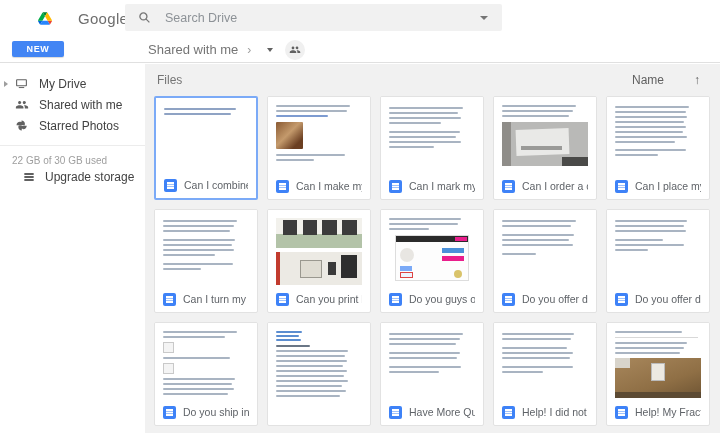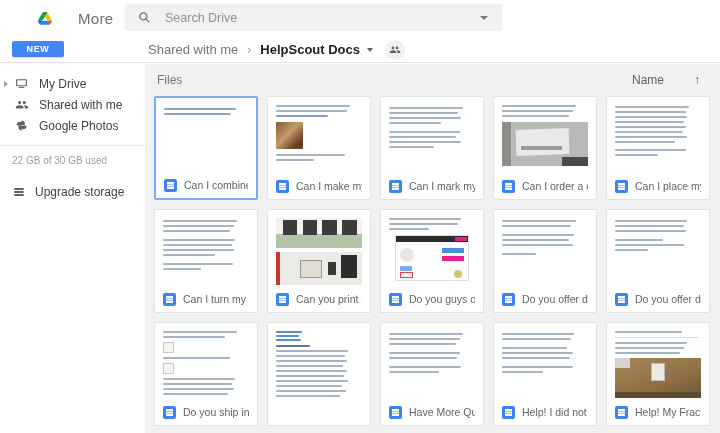--- a/index.html
+++ b/index.html
@@ -38,21 +38,21 @@
   
   .sidebar { position:absolute; left:0; top:64px; bottom:0; width:145px; background:#fff; z-index:2; }
   .side-item { display:flex; align-items:center; height:21px; padding-left:15px;
     font-size:12px; color:#424242; cursor:pointer; position:relative; }
   .side-item:first-child { margin-top:9px; }
   .side-item .expand { position:absolute; left:4px; width:0; height:0;
     border-top:3px solid transparent; border-bottom:3px solid transparent; border-left:4px solid #9e9e9e; }
   .side-item .icon { width:14px; height:14px; margin-right:10px; display:flex; align-items:center; flex:none; }
   .side-divider { height:1px; background:#ececec; margin:9px 0 0; }
   .storage-text { padding-left:12px; font-size:10px; color:#9e9e9e; margin-top:9px; }
-  .upgrade-row { margin-top:15px; padding-left:12px; }
+  .upgrade-row { padding-left:22px; }
   .upgrade-row .icon { margin-right:9px; }
 
   
   .content { position:absolute; left:145px; top:64px; right:0; bottom:0; background:#f1f1f1; overflow:hidden; }
   .content-head { height:32px; display:flex; align-items:center; padding:0 20px 0 12px;
     font-size:12px; color:#757575; }
   .sort { margin-left:auto; display:flex; align-items:center; cursor:pointer; color:#616161; }
   .sort .arrow { margin-left:30px; font-size:12px; color:#616161; }
 
   .grid { display:grid; grid-template-columns:repeat(5,104px); grid-auto-rows:104px; gap:9px; padding:0 9px; }
@@ -74,39 +74,38 @@
   <span class="logo">
     <svg viewBox="0 0 87.3 78" width="14" height="13" aria-hidden="true">
       <path fill="#0066da" d="M6.6 66.85l3.85 6.65c.8 1.4 1.95 2.5 3.3 3.3l13.75-23.8H0c0 1.55.4 3.1 1.2 4.5z"></path>
       <path fill="#00ac47" d="M43.65 25L29.9 1.2c-1.35.8-2.5 1.9-3.3 3.3L1.2 48.5C.4 49.9 0 51.45 0 53h27.5z"></path>
       <path fill="#ea4335" d="M73.55 76.8c1.35-.8 2.5-1.9 3.3-3.3l1.6-2.75L86.1 57.5c.8-1.4 1.2-2.95 1.2-4.5H59.8l5.85 11.5z"></path>
       <path fill="#00832d" d="M43.65 25L57.4 1.2C56.05.4 54.5 0 52.9 0H34.4c-1.6 0-3.15.45-4.5 1.2z"></path>
       <path fill="#2684fc" d="M59.8 53H27.5L13.75 76.8c1.35.8 2.9 1.2 4.5 1.2h50.8c1.6 0 3.15-.45 4.5-1.2z"></path>
       <path fill="#ffba00" d="M73.4 26.5l-12.7-22c-.8-1.4-1.95-2.5-3.3-3.3L43.65 25l16.15 28h27.45c0-1.55-.4-3.1-1.2-4.5z"></path>
     </svg>
   </span>
-  <span class="app-title">More</span>
+  <span class="app-title">Google</span>
   <div class="searchbar">
     <span class="sicon">
       <svg viewBox="0 0 24 24" width="13" height="13" fill="none" stroke="#757575" stroke-width="2.4">
         <circle cx="10" cy="10" r="6.5"></circle>
           <path d="M15 15l6 6"></path>
         </svg>
     </span>
     <input placeholder="Search Drive" style="">
     <span class="caret-down"></span>
   </div>
 </header>
 
 <div class="subbar">
   <button class="new-btn">NEW</button>
   <nav class="breadcrumb">
     <span class="bc-parent">Shared with me</span>
     <span class="bc-sep">›</span>
-    <span class="bc-current">HelpScout Docs</span>
     <span class="bc-caret"></span>
     <span class="share-btn">
       <svg viewBox="0 0 24 24" width="12" height="12" fill="#616161">
         <path d="M8 10.5c1.5 0 2.7-1.2 2.7-2.7S9.5 5 8 5 5.3 6.2 5.3 7.8 6.5 10.5 8 10.5zm8 0c1.5 0 2.7-1.2 2.7-2.7S17.5 5 16 5s-2.7 1.2-2.7 2.7 1.2 2.8 2.7 2.8zM8 12.5c-2.2 0-6.5 1.1-6.5 3.3V18h13v-2.2c0-2.2-4.3-3.3-6.5-3.3zm8 0c-.3 0-.6 0-1 .1 1.1.8 1.8 1.8 1.8 3.2V18h5.7v-2.2c0-2.2-4.3-3.3-6.5-3.3z"></path>
         </svg>
     </span>
   </nav>
 </div>
 
 <aside class="sidebar">
@@ -128,21 +127,21 @@
           </svg>
         </span>
         <span>Shared with me</span>
       </div>
       <div class="side-item">
         <span class="icon">
           <svg viewBox="0 0 24 24" width="13" height="13" fill="#616161">
             <path d="M12 11.5H2.8c0-3.6 2.8-6.3 6.1-6.3 1.7 0 3.1.8 3.1.8v5.5zm.5.5v9.2c-3.6 0-6.3-2.8-6.3-6.1 0-1.7.8-3.1.8-3.1H12.5zm-.5-1V2.8c3.6 0 6.3 2.8 6.3 6.1 0 1.7-.8 3.1-.8 3.1-1.8-1-3.7-1-5.5-1zm.5 1.5h9.2c0 3.6-2.8 6.3-6.1 6.3-1.7 0-3.1-.8-3.1-.8v-5.5z"></path>
           </svg>
         </span>
-        <span>Google Photos</span>
+        <span>Starred Photos</span>
       </div>
     </div>
   <div class="side-divider"></div>
   <div class="storage-text">22 GB of 30 GB used</div>
   <div class="side-item upgrade-row">
     <span class="icon">
       <svg viewBox="0 0 24 24" width="14" height="14" fill="#616161">
         <path d="M4 5h16v3.4H4zM4 10.3h16v3.4H4zM4 15.6h16V19H4z"></path>
         </svg>
     </span>

